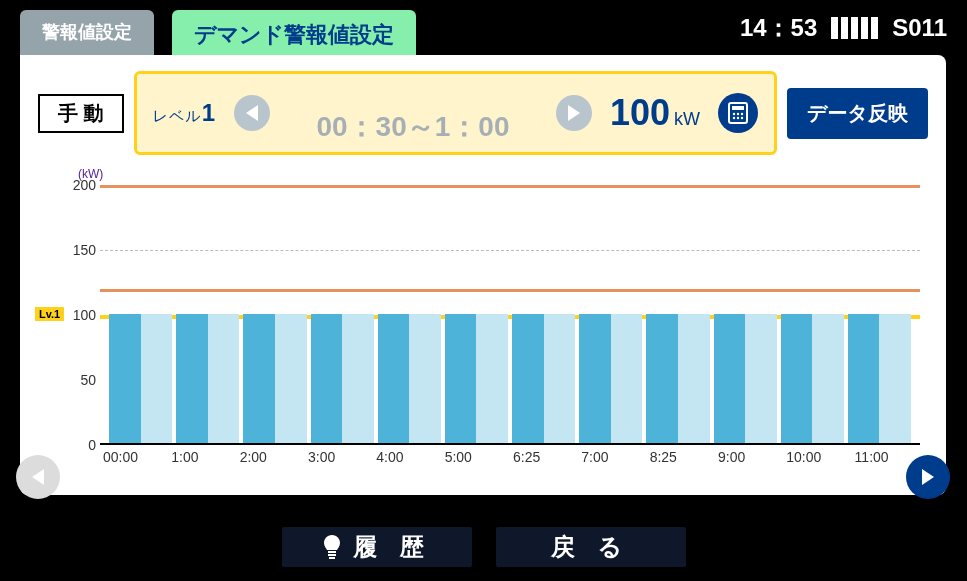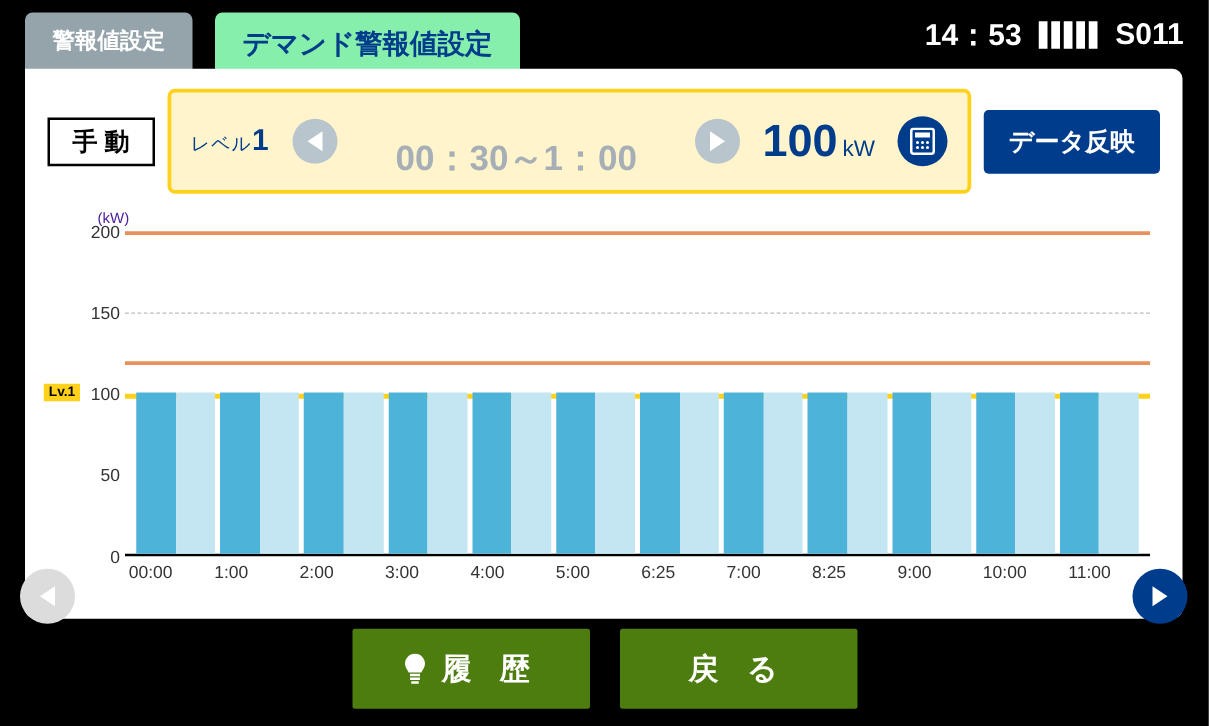--- a/index.html
+++ b/index.html
@@ -126,22 +126,22 @@
     display: flex; align-items: center; justify-content: center;
     position: absolute; top: 400px;
   }
   .nav-left { left: -4px; background: #dcdcdc; }
   .nav-right { right: -4px; background: #003c8c; }
   .bottom-btns {
     position: absolute; bottom: 14px; left: 0; width: 100%;
     display: flex; justify-content: center; gap: 24px;
   }
   .bottom-btn {
-    background: #4d7c0f; color: #fff;
-    padding: 16px 0;
+    background: #0f172a; color: #fff;
+    padding: 4px 0;
     width: 190px; text-align: center;
     font-size: 24px; font-weight: 700;
     display: flex; align-items: center; justify-content: center; gap: 10px;
     letter-spacing: 8px;
     border-radius: 2px;
   }
   .tri-l::before { content: ""; border-top: 8px solid transparent; border-bottom: 8px solid transparent; border-right: 12px solid currentColor; display: block; }
   .tri-r::before { content: ""; border-top: 8px solid transparent; border-bottom: 8px solid transparent; border-left: 12px solid currentColor; display: block; }
 </style>
 </head>

